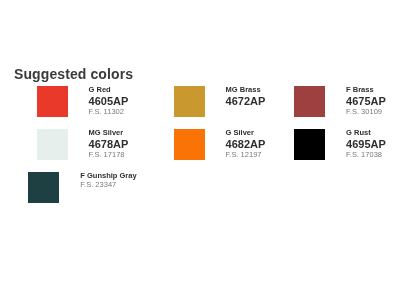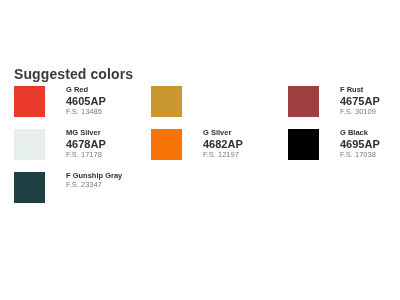--- a/index.html
+++ b/index.html
@@ -42,20 +42,21 @@
     width: 378px;
     display: grid;
     grid-template-columns: 137px 137px 104px;
     grid-auto-rows: 43px;
   }
 
   .color-entry {
     display: flex;
     align-items: flex-start;
     gap: 21px;
+    justify-content: center;
   }
 
   .color-entry.empty {
     visibility: hidden;
   }
 
   .swatch {
     width: 31px;
     height: 31px;
     flex: 0 0 31px;
@@ -100,32 +101,37 @@
 
   <div id="panel-title">Suggested colors</div>
 
   <div id="swatch-grid">
 
     <div class="color-entry">
       <div class="swatch" style="background: rgb(232, 57, 43);"></div>
       <div class="color-info">
         <div class="color-name">G Red</div>
         <div class="color-code">4605AP</div>
-        <div class="color-fs">F.S. 13485</div>
+        <div class="color-fs">F.S. 11302</div>
       </div>
     </div>
 
     <div class="color-entry">
       <div class="swatch" style="background: rgb(201, 152, 47);"></div>
+      <div class="color-info">
+        <div class="color-name">MG Brass</div>
+        <div class="color-code">4672AP</div>
+
+      </div>
     </div>
 
     <div class="color-entry">
       <div class="swatch" style="background: rgb(158, 64, 64);"></div>
       <div class="color-info">
-        <div class="color-name">F Rust</div>
+        <div class="color-name">F Brass</div>
         <div class="color-code">4675AP</div>
         <div class="color-fs">F.S. 30109</div>
       </div>
     </div>
 
     <div class="color-entry">
       <div class="swatch" style="background: rgb(230, 239, 236);"></div>
       <div class="color-info">
         <div class="color-name">MG Silver</div>
         <div class="color-code">4678AP</div>
@@ -138,21 +144,21 @@
       <div class="color-info">
         <div class="color-name">G Silver</div>
         <div class="color-code">4682AP</div>
         <div class="color-fs">F.S. 12197</div>
       </div>
     </div>
 
     <div class="color-entry">
       <div class="swatch" style="background: rgb(0, 0, 0);"></div>
       <div class="color-info">
-        <div class="color-name">G Black</div>
+        <div class="color-name">G Rust</div>
         <div class="color-code">4695AP</div>
         <div class="color-fs">F.S. 17038</div>
       </div>
     </div>
 
     <div class="color-entry">
       <div class="swatch" style="background: rgb(30, 64, 67);"></div>
       <div class="color-info">
         <div class="color-name">F Gunship Gray</div>
         <div class="color-fs">F.S. 23347</div>

